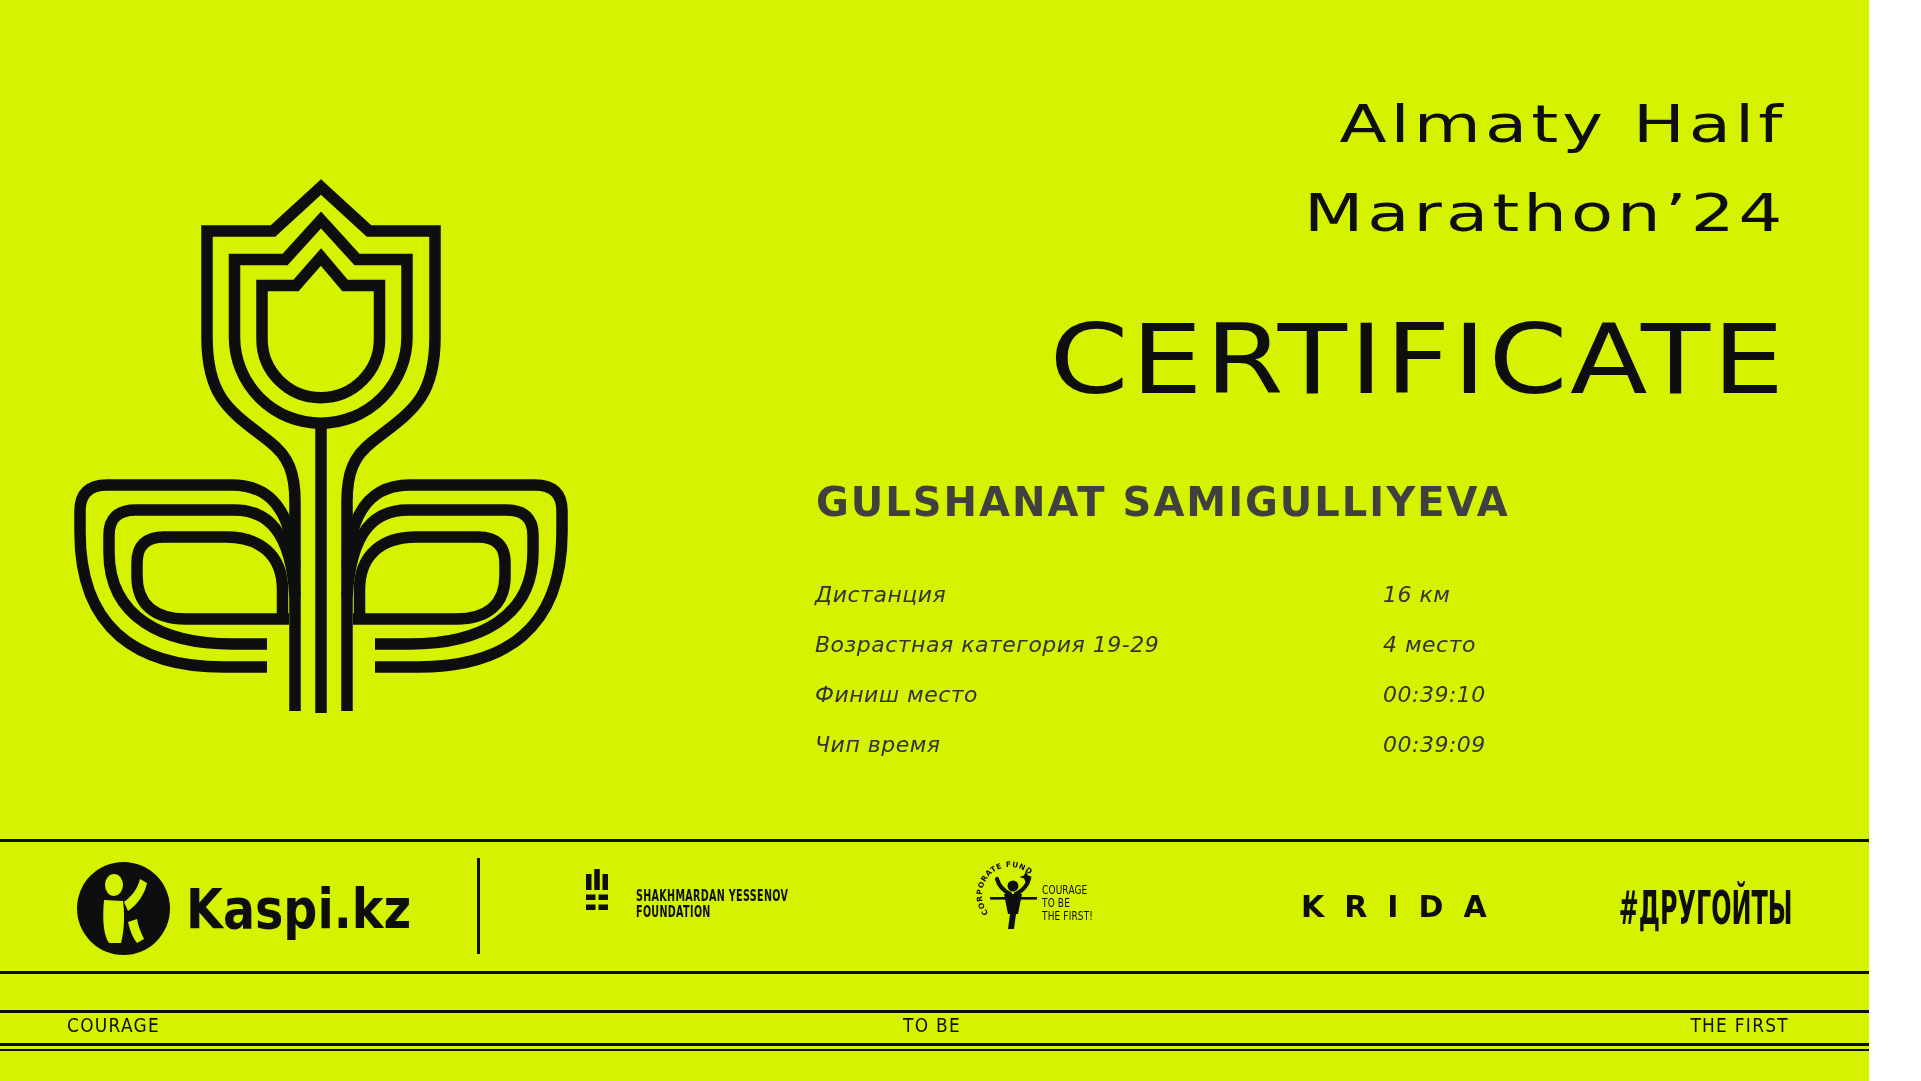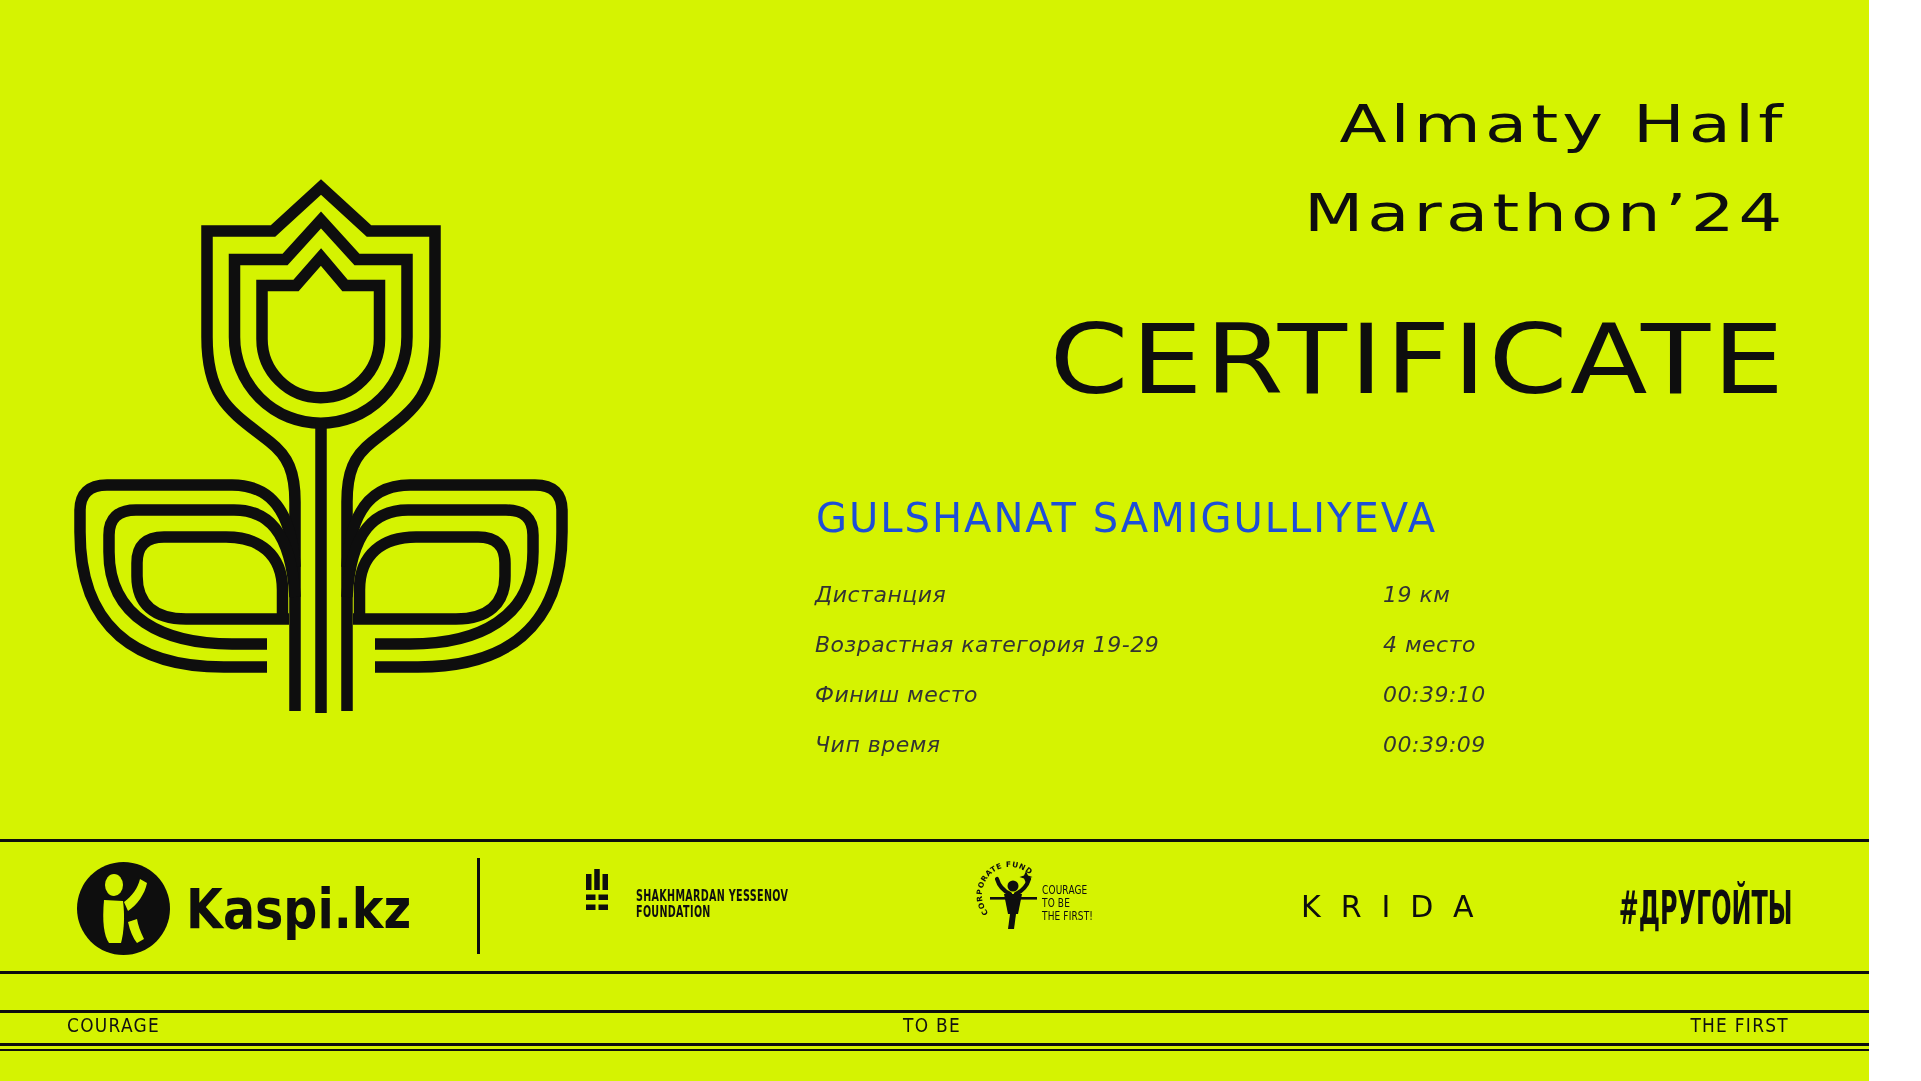--- a/index.html
+++ b/index.html
@@ -16,40 +16,40 @@
     transform:scaleX(1.35);transform-origin:right top;white-space:pre-line;color:#0e0e0e;
   }
   .cert-heading{
     right:83px;top:312px;margin:0;font-weight:400;
     font-size:96px;line-height:1.0;letter-spacing:2px;
     transform:scaleX(1.18);transform-origin:right top;color:#0e0e0e;
   }
   
   .runner-name{
     left:816px;top:482px;font-size:40px;line-height:1.0;
-    font-weight:400;letter-spacing:2px;color:#1d4ed8;margin-top:16px;
+    font-weight:700;letter-spacing:2px;color:#404040;
   }
   
   .results{left:815px;top:579px;width:1030px;color:#333333;}
   .results .row{position:relative;height:50px;font-size:22px;line-height:31px;letter-spacing:0.5px;font-style:italic;}
   .results .val{position:absolute;left:568px;top:0;}
   
   .hline{left:0;width:1921px;background:#0e0e0e;}
   
   .kaspi-circle{left:77px;top:862px;}
   .kaspi-word{left:186px;top:881px;font-size:56px;line-height:1;font-weight:700;
     letter-spacing:0;transform:scaleX(0.85);transform-origin:left top;}
   .v-divider{left:477px;top:858px;width:3px;height:96px;background:#0e0e0e;}
   .yessenov-icon{left:586px;top:869px;}
   .yessenov-text{left:636px;top:888px;font-size:15px;line-height:16px;font-weight:700;
     letter-spacing:0.5px;transform:scaleX(0.64);transform-origin:left top;white-space:pre-line;}
   .cf-logo{left:940px;top:848px;}
   .cf-text{left:1042px;top:884px;font-size:11.5px;line-height:13px;font-weight:400;
     letter-spacing:0.2px;transform:scaleX(0.78);transform-origin:left top;white-space:pre-line;}
-  .krida{left:1301px;top:892px;font-size:30px;line-height:1;font-weight:400;letter-spacing:20px;}
+  .krida{left:1301px;top:892px;font-size:30px;line-height:1;font-weight:700;letter-spacing:20px;}
   .hashtag{right:76px;top:885px;font-size:46px;line-height:1;font-weight:700;
     transform:scaleX(0.52);transform-origin:right top;}
   
   .slogan{top:1015px;font-size:20px;line-height:1;letter-spacing:1.5px;color:#111;}
   .slogan.l{left:67px;transform:scaleX(0.85);transform-origin:left top;}
   .slogan.c{left:903px;transform:scaleX(0.85);transform-origin:left top;}
   .slogan.r{right:80px;transform:scaleX(0.85);transform-origin:right top;}
   svg{display:block;}
 </style>
 </head>
@@ -79,21 +79,21 @@
   <div class="abs event-title"><span>Almaty Half</span>
 <span>Marathon’24</span></div>
 
   <h1 class="abs cert-heading">CERTIFICATE</h1>
 
   <div class="abs runner-name">GULSHANAT SAMIGULLIYEVA</div>
 
   <div class="abs results">
     <div class="row">
       <span>Дистанция</span>
-      <span class="val">19 км</span>
+      <span class="val">16 км</span>
     </div>
     <div class="row">
       <span>Возрастная категория 19-29</span>
       <span class="val">4 место</span>
     </div>
     <div class="row">
       <span>Финиш место</span>
       <span class="val">00:39:10</span>
     </div>
     <div class="row">

